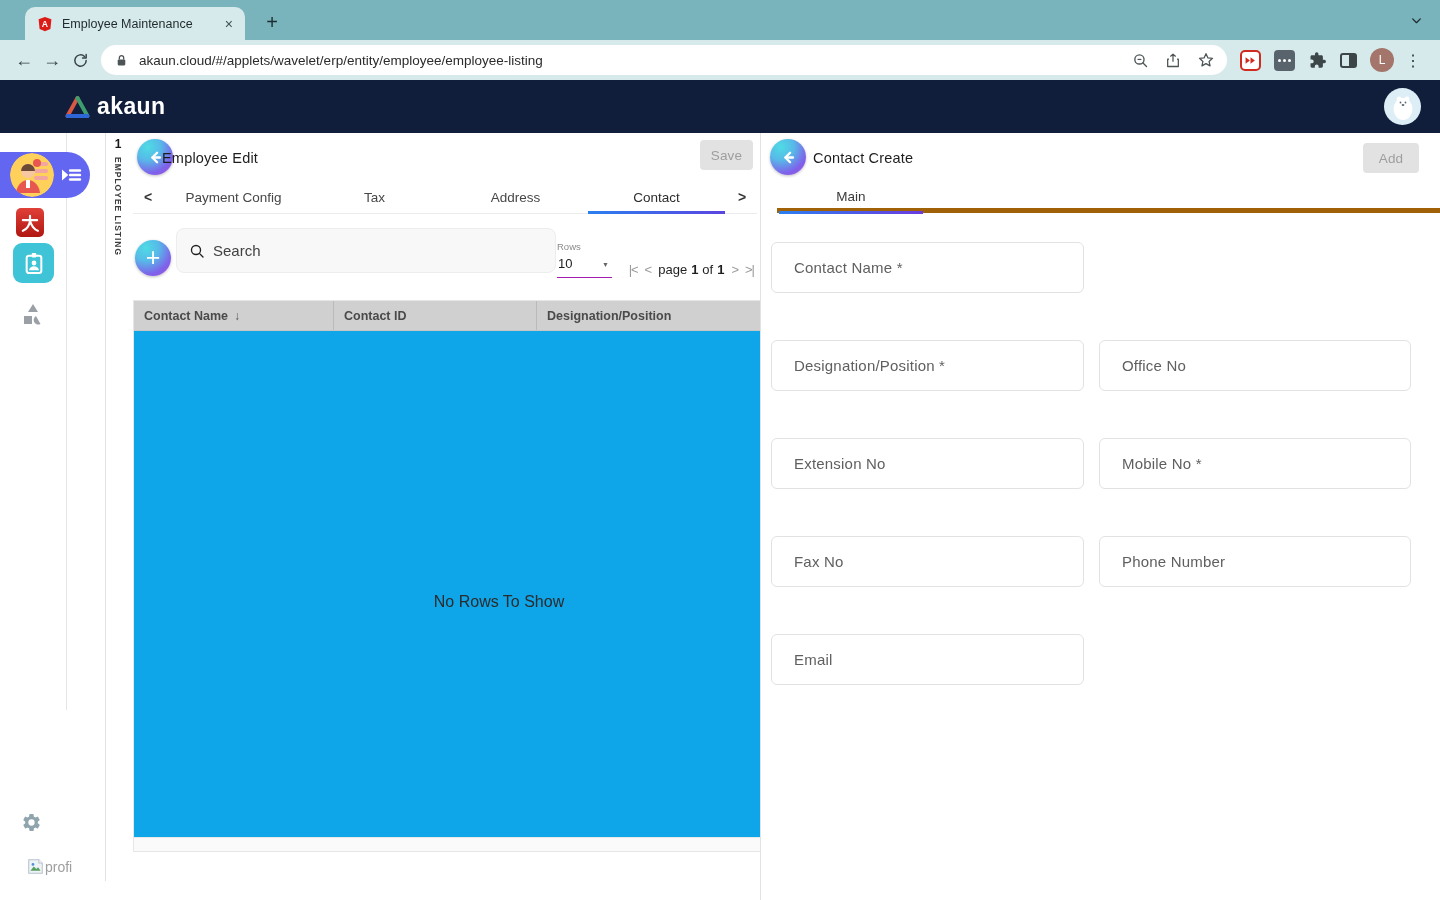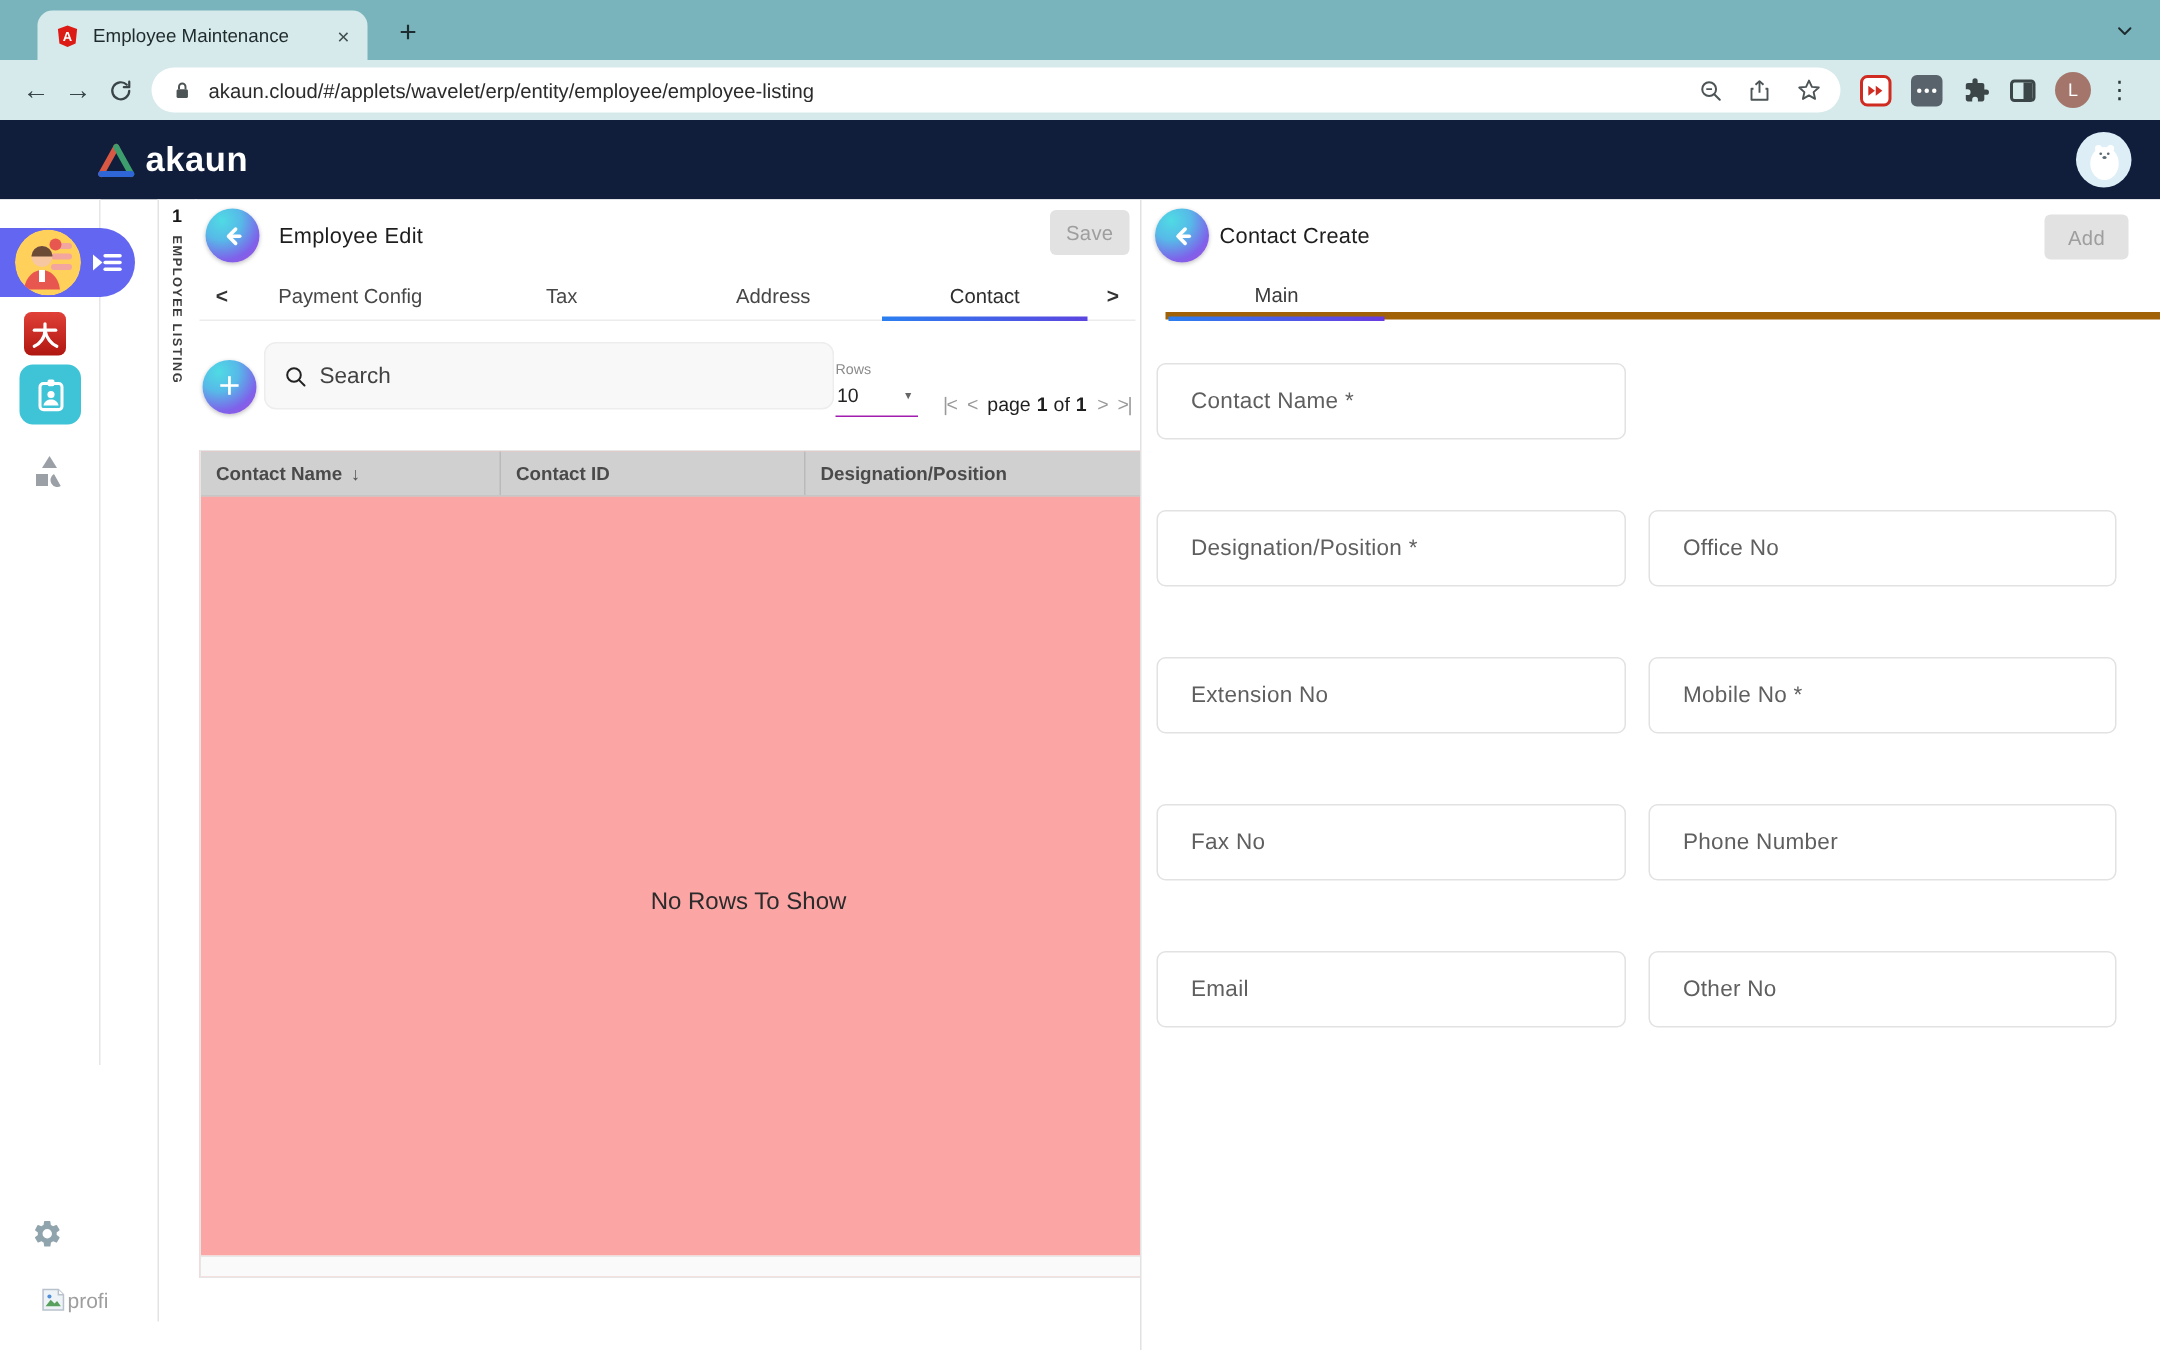--- a/index.html
+++ b/index.html
@@ -76,21 +76,21 @@
 
   .back-btn { position:absolute; width:36px; height:36px; border-radius:50%; cursor:pointer;
               background:radial-gradient(circle at 30% 22%, #4fdbe4 0%, #57b9e8 35%, #7e62ea 70%, #a44ce0 100%);
               display:flex; align-items:center; justify-content:center; box-shadow:0 1px 3px rgba(0,0,0,.25); }
   .panel-title { position:absolute; font-size:14.5px; color:#1d1d1d; letter-spacing:.2px; }
   .gray-btn { position:absolute; border:none; border-radius:4px; background:#e2e2e2; color:#9e9e9e;
               font-size:13.5px; font-family:inherit; letter-spacing:.2px; cursor:default; }
 
   
   .panel.left .back-btn { left:7px; top:6px; }
-  .panel.left .panel-title { left:56px; top:17px; }
+  .panel.left .panel-title { left:32px; top:17px; }
   .save-btn { left:570px; top:7px; width:53px; height:30px; }
 
   .tabs-row { position:absolute; left:3px; top:48px; width:624px; height:33px; display:flex;
               border-bottom:1px solid #ececec; }
   .tab-scroll { width:30px; display:flex; align-items:center; justify-content:center; font-size:14px;
                 font-weight:700; color:#333; cursor:pointer; }
   .ptab { flex:1; display:flex; align-items:center; justify-content:center; font-size:13.5px; color:#474747;
           cursor:pointer; position:relative; }
   .ptab.active { color:#2d2d2d; }
   .ptab.active::after { content:""; position:absolute; left:2px; right:2px; bottom:-1px; height:3px;
@@ -110,21 +110,21 @@
   .rows-label { font-size:9.5px; color:#8a8a8a; display:block; }
   .rows-value { position:relative; font-size:13px; color:#222; padding:4px 0 6px 1px; border-bottom:1px solid #a21caf; }
   .rows-caret { position:absolute; right:3px; top:9px; font-size:7px; color:#666; }
   .pagination { position:absolute; left:484px; top:127px; width:140px; height:18px; display:flex;
                 align-items:center; justify-content:flex-end; gap:7px; font-size:13px; color:#9a9a9a; }
   .pg-btn { cursor:pointer; letter-spacing:-1px; }
   .pg-text { color:#1f1f1f; font-size:13px; display:flex; gap:4px; align-items:baseline; }
   .pg-text b { font-weight:700; }
 
   
-  .grid { position:absolute; left:3px; top:167px; width:752px; height:552px; border:1px solid #e6e6e6; background:#fca5a5; }
+  .grid { position:absolute; left:3px; top:167px; width:752px; height:552px; border:1px solid #e6e6e6; background:#0ea5e9; }
   .grid-header { position:absolute; left:0; top:0; right:20px; height:30px; background:#d1d0d0;
                  border-bottom:1px solid #c6c6c6; display:flex; }
   .gh-cell { display:flex; align-items:center; padding-left:10px; font-size:12.5px; font-weight:600;
              color:#4a4a4a; border-right:1px solid rgba(0,0,0,.10); cursor:pointer; }
   .gh-cell:nth-child(1){ width:200px; } .gh-cell:nth-child(2){ width:203px; } .gh-cell:nth-child(3){ flex:1; border-right:none; }
   .gh-sort { margin-left:6px; font-size:12px; color:#555; }
   .grid-body { position:absolute; left:0; top:30px; right:20px; bottom:14px; display:flex;
                align-items:center; justify-content:center; }
   .empty-text { font-size:16px; color:#2b2b2b;margin-top:36px; }
   .vtrack { position:absolute; top:30px; bottom:14px; right:20px; width:10px; border-left:1px solid #efefef; background:#fff; }
@@ -438,19 +438,16 @@
       </div>
       <div class="ffield fc1 fr4">
         <input type="text" placeholder="Fax No" style="">
       </div>
       <div class="ffield fc2 fr4">
         <input type="text" placeholder="Phone Number" style="">
       </div>
       <div class="ffield fc1 fr5">
         <input type="text" placeholder="Email" style="">
       </div>
-      <div class="ffield fc2 fr5">
-        <input type="text" placeholder="Other No" style="">
-      </div>
     </section>
 
   </div>
 </div>
 
 </body></html>

